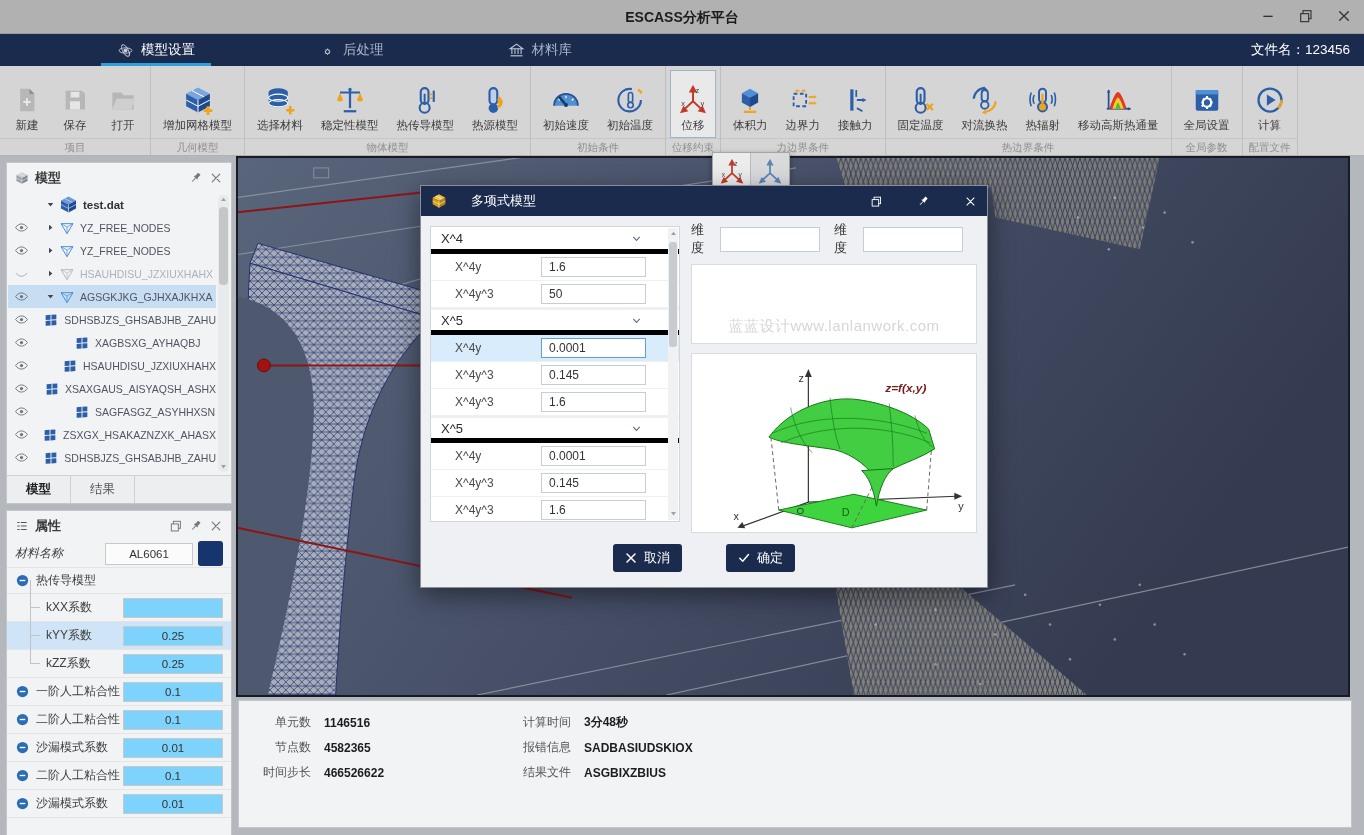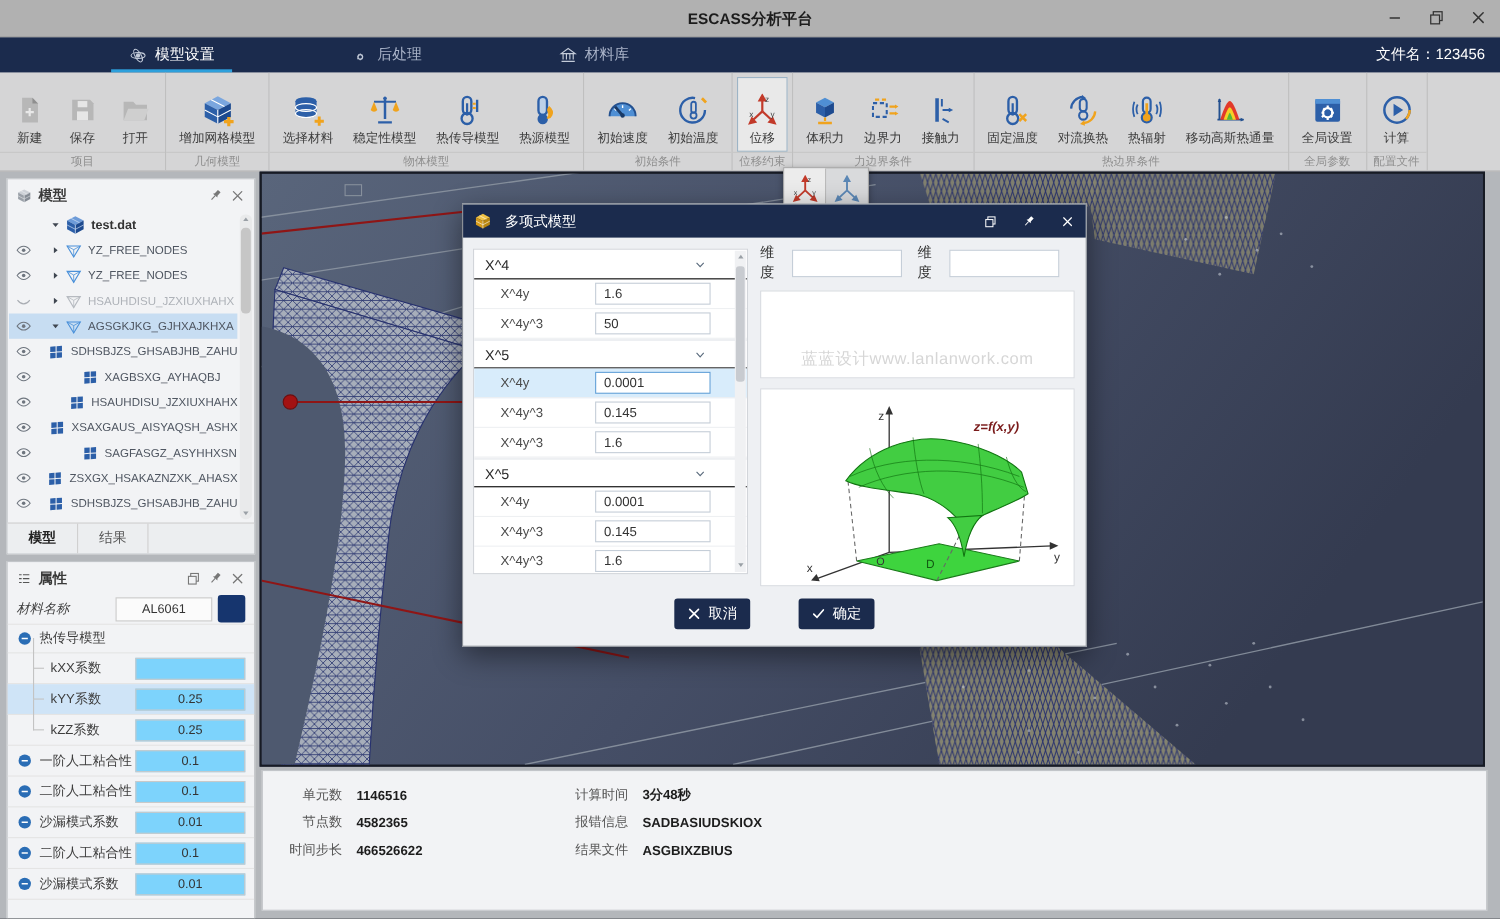--- a/index.html
+++ b/index.html
@@ -83,28 +83,28 @@
   .viewport{position:absolute;left:236px;top:156px;width:1114px;height:541px;border:2px solid #171b24;background:#3c445a;}
   .viewport svg.scene{width:100%;height:100%;display:block;}
 
   .flyout{position:absolute;left:712px;top:152px;width:78px;height:40px;background:#d9dadc;border:1px solid #a5a5a5;display:flex;z-index:5;box-shadow:0 2px 6px rgba(0,0,0,.35);}
   .fcell{width:38px;display:flex;align-items:center;justify-content:center;cursor:pointer;}
   .fcell.sel{background:#ececec;border-right:1px solid #bbb;}
   .fcell svg{width:26px;height:26px;}
 
   
   .dialog{position:absolute;left:420px;top:185px;width:568px;height:403px;background:#eef0f3;border:1px solid #8a8f96;box-shadow:0 8px 24px rgba(0,0,0,.45);z-index:10;}
-  .dlg-header{height:30px;background:#1b2b4d;display:flex;align-items:center;padding:0 10px;gap:12px;}
+  .dlg-header{height:30px;background:#1b2b4d;display:flex;align-items:center;padding:0 10px;gap:24px;}
   .dlg-header .icon svg{width:16px;height:16px;}
   .dlg-title{color:#fff;font-size:13px;flex:1;}
   .dlg-header .hicon{cursor:pointer;margin-left:10px;}
   .dlg-header .hicon svg{width:13px;height:13px;}
   .dlg-body{position:absolute;left:0;top:30px;right:0;bottom:58px;}
   .dlg-left{position:absolute;left:9px;top:10px;width:250px;bottom:7px;background:#fff;border:1px solid #d2d5da;overflow:hidden;}
-  .dsec-h{height:27px;display:flex;align-items:center;padding:0 36px 0 10px;font-size:13px;color:#2b2b2b;border-bottom:1px solid #000000;border-top:2px solid #edeff2;cursor:pointer;}
+  .dsec-h{height:27px;display:flex;align-items:center;padding:0 36px 0 10px;font-size:13px;color:#2b2b2b;border-bottom:5px solid #000000;border-top:2px solid #edeff2;cursor:pointer;}
   .dsec-h:first-child{border-top:none;}
   .dsec-h .dsec-label{flex:1;}
   .dsec-h .icon svg{width:13px;height:13px;}
   .drow{height:27px;display:flex;align-items:center;padding:0 0 0 24px;border-bottom:1px solid #eef0f2;font-size:12px;color:#4a4a4a;}
   .drow .dlabel{width:86px;flex:none;}
   .drow input{width:105px;height:20px;border:1px solid #c5ced8;background:#fff;font-size:12px;padding:0 7px;color:#333;font-family:"Liberation Sans",sans-serif;}
   .drow.hl{background:#d8ecfb;}
   .drow.hl input{border-color:#5f9fd8;}
   .dscroll{position:absolute;right:1px;top:1px;bottom:1px;width:10px;background:#f0f1f3;}
   .dthumb{position:absolute;left:1px;right:1px;top:14px;height:105px;background:#c8cbd0;border-radius:3px;cursor:pointer;}

